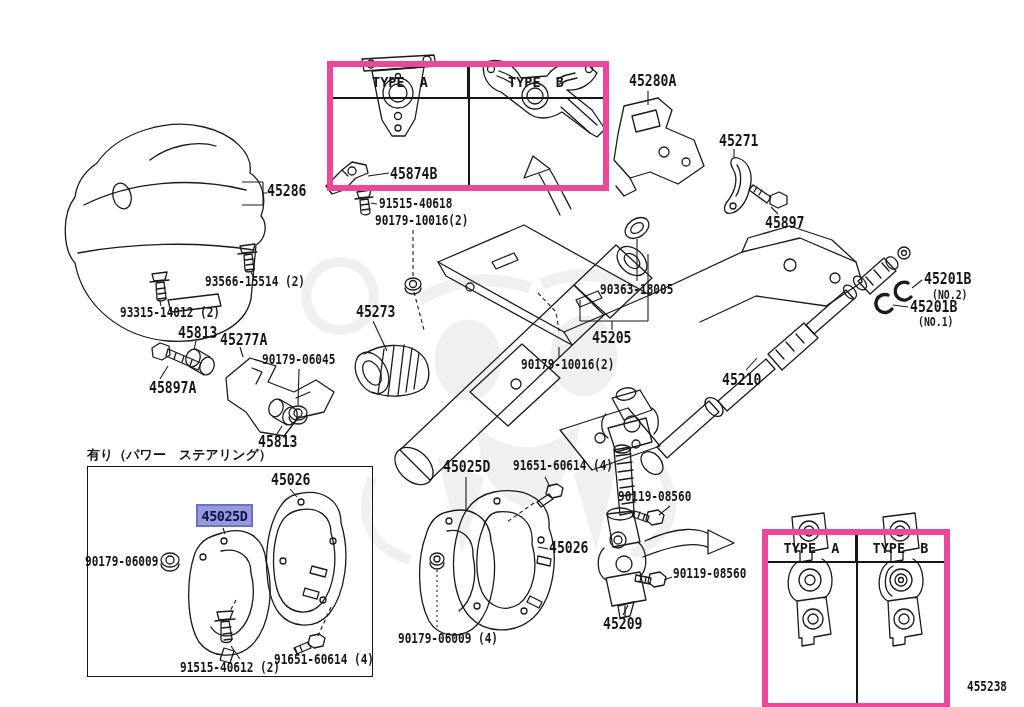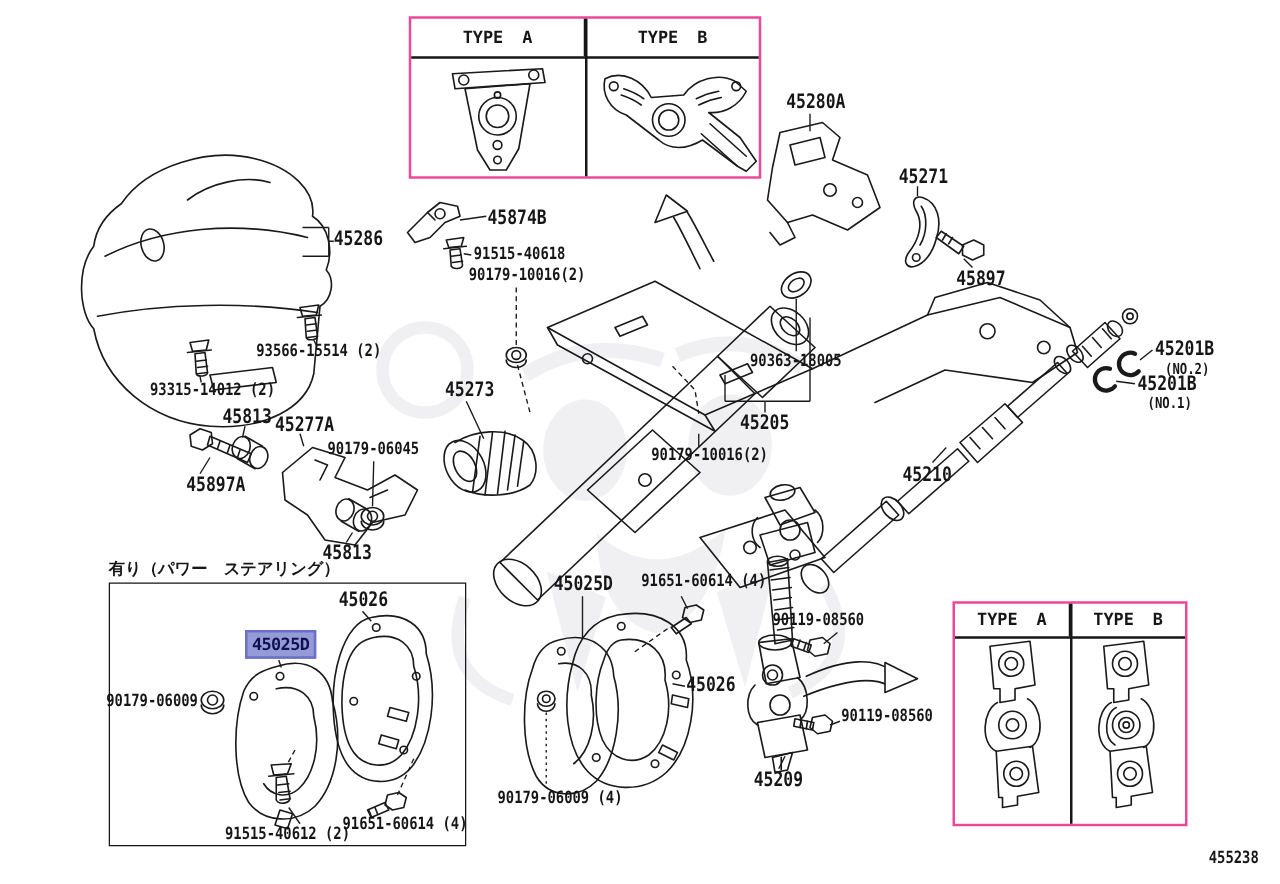--- a/index.html
+++ b/index.html
@@ -6,21 +6,21 @@
   #stage{position:relative;width:1024px;height:707px;background:#ffffff;overflow:hidden;
          font-family:"DejaVu Sans Mono",monospace;}
   svg{position:absolute;left:0;top:0;}
   .lbl{position:absolute;font-family:"DejaVu Sans Mono",monospace;font-weight:bold;color:#161616;
        white-space:nowrap;line-height:1;transform:scaleX(0.82);transform-origin:left top;}
   .lg{font-size:16px;}
   .md{font-size:13.5px;}
   .sm{font-size:12px;}
   .note{position:absolute;font-family:"DejaVu Sans",sans-serif;font-weight:bold;font-size:13px;
         color:#161616;white-space:nowrap;}
-  .box{position:absolute;border:2px solid #ec4899;box-sizing:border-box;}
+  .box{position:absolute;border:6px solid #ec4899;box-sizing:border-box;margin-top:48px;}
   .box .vline{position:absolute;top:0;bottom:0;left:50%;width:0;border-left:2px solid #161616;}
   .box-hdr{display:flex;border-bottom:2px solid #161616;}
   .box-cell{flex:1;display:flex;align-items:center;justify-content:center;
             font-family:"DejaVu Sans Mono",monospace;font-weight:bold;font-size:13.5px;color:#161616;
             word-spacing:7px;}
   .psbox{position:absolute;border:1.6px solid #161616;box-sizing:border-box;background:transparent;}
   .hl{position:absolute;display:flex;align-items:center;justify-content:center;
       background:#959ad9;border:2px solid #6a70c5;box-sizing:border-box;
       font-family:"DejaVu Sans Mono",monospace;font-weight:bold;font-size:13.5px;color:#10124e;
       letter-spacing:-0.5px;}

